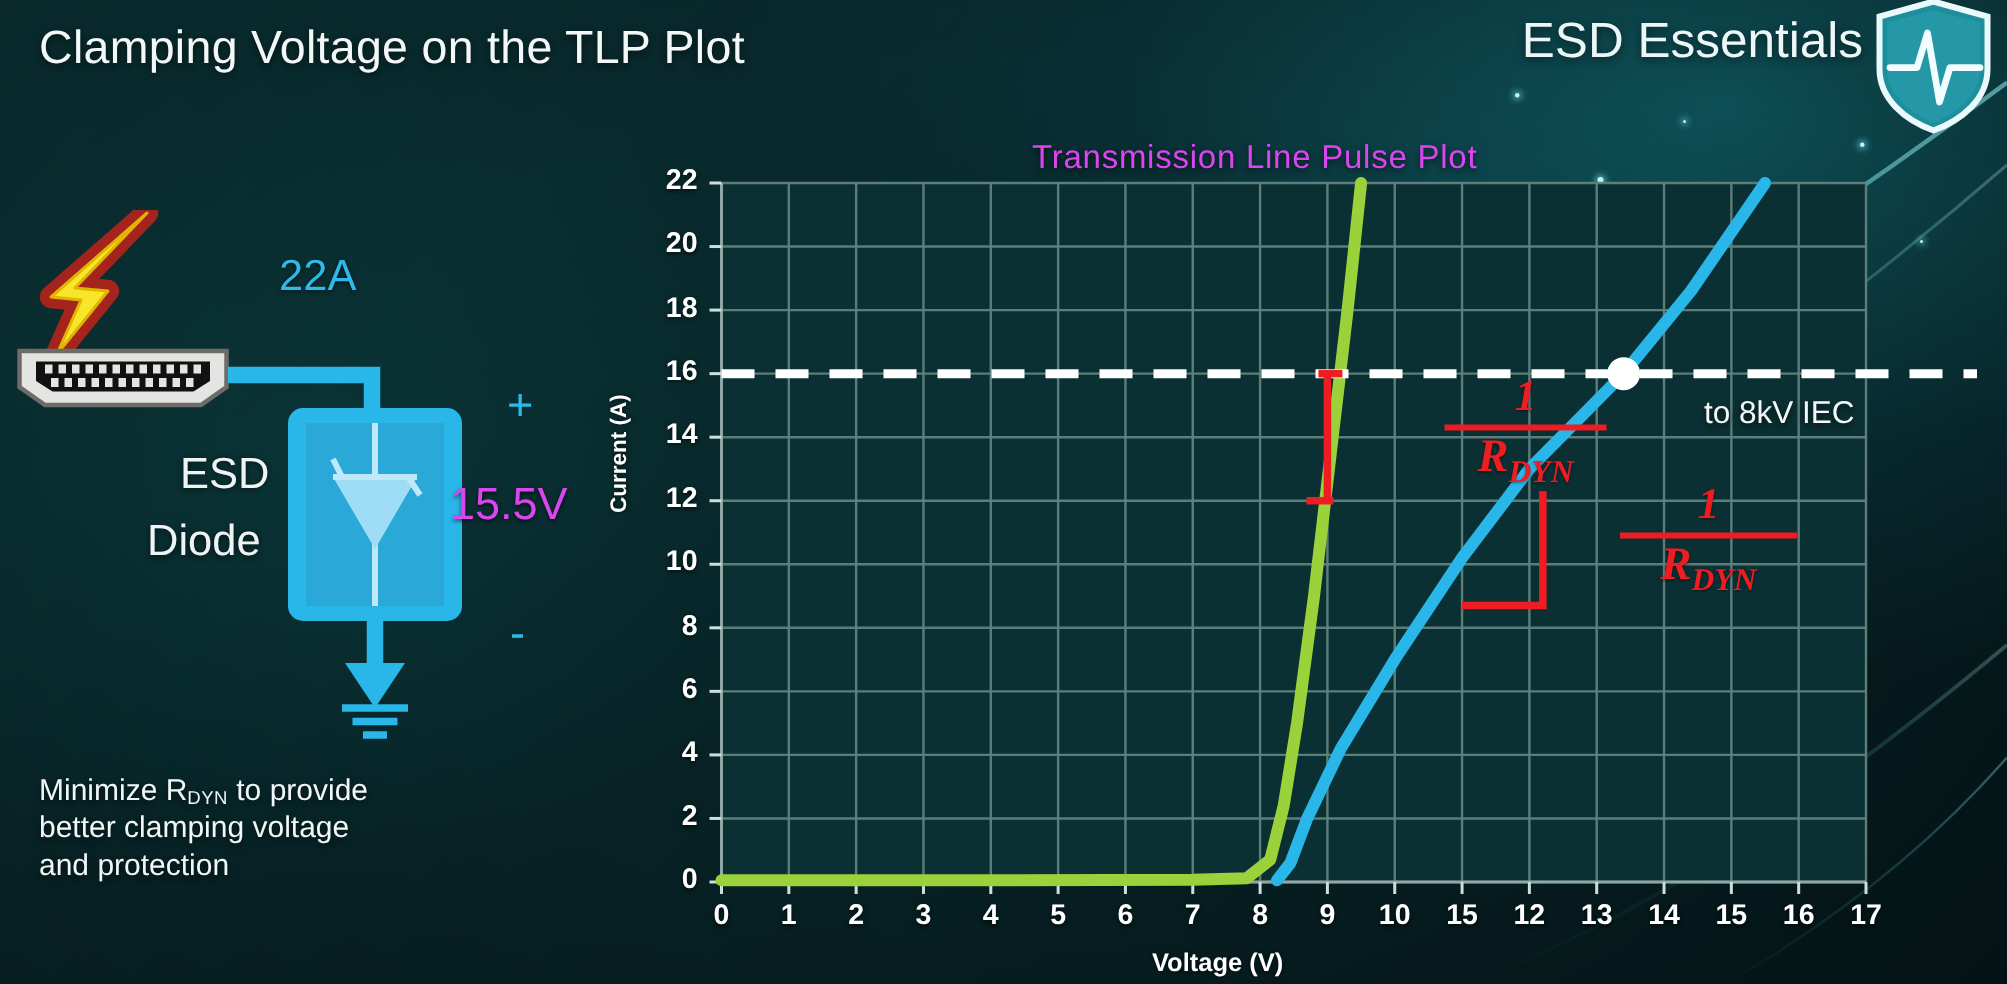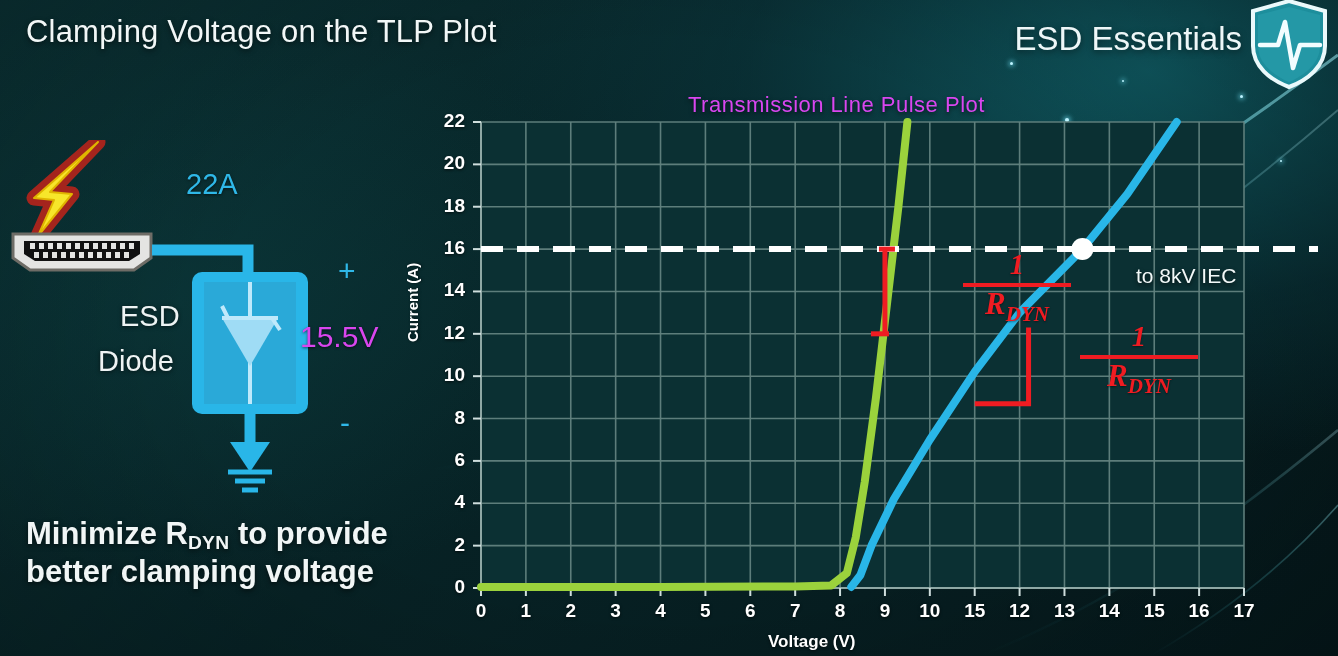--- a/index.html
+++ b/index.html
@@ -30,21 +30,21 @@
   
   .page-title{
     position:absolute;left:26px;top:14px;
     font-size:31px;font-weight:400;letter-spacing:.2px;
     color:#f2f7f7;text-shadow:0 2px 5px rgba(0,0,0,.55);
     white-space:nowrap;
   }
   .brand{
     position:absolute;right:96px;top:8px;
     font-size:33px;font-weight:400;color:#eef7f8;
-    text-shadow:0 2px 6px rgba(0,0,0,.5);white-space:nowrap;margin-top:12px;
+    text-shadow:0 2px 6px rgba(0,0,0,.5);white-space:nowrap;
   }
   .brand-shield{position:absolute;right:8px;top:-2px;width:82px;height:92px;}
 
   
   .diagram{position:absolute;left:0;top:140px;width:420px;height:370px;}
   .bolt{position:absolute;left:20px;top:0px;width:120px;height:110px;}
   .hdmi{position:absolute;left:8px;top:88px;width:148px;height:48px;}
   .lbl-22a{
     position:absolute;left:186px;top:28px;font-size:29px;color:#2fb8e8;
     text-shadow:0 1px 3px rgba(0,0,0,.6);
@@ -54,23 +54,22 @@
     text-shadow:0 1px 3px rgba(0,0,0,.6);
   }
   .lbl-plus{position:absolute;left:338px;top:116px;font-size:30px;color:#2fb8e8;line-height:1;}
   .lbl-minus{position:absolute;left:340px;top:268px;font-size:30px;color:#2fb8e8;line-height:1;}
   .lbl-esd{position:absolute;left:120px;top:160px;font-size:29px;color:#eef4f4;text-shadow:0 1px 4px rgba(0,0,0,.6);}
   .lbl-diode{position:absolute;left:98px;top:205px;font-size:29px;color:#eef4f4;text-shadow:0 1px 4px rgba(0,0,0,.6);}
 
   
   .caption{
     position:absolute;left:26px;top:515px;width:420px;
-    font-size:31px;line-height:1.24;color:#f1f6f6;
+    font-size:20px;line-height:1.24;color:#f1f6f6;
     text-shadow:0 2px 5px rgba(0,0,0,.55);
-    font-weight:bold;
   }
   .caption sub{font-size:.62em;vertical-align:baseline;position:relative;top:.28em;letter-spacing:.3px;}
 
   
   .chart{position:absolute;left:408px;top:92px;width:910px;height:560px;}
   .chart-title{
     position:absolute;left:280px;top:0px;font-size:22px;font-weight:normal;
     color:#d946ef;text-shadow:0 2px 4px rgba(0,0,0,.6);white-space:nowrap;
     letter-spacing:.5px;
   }
@@ -208,20 +207,21 @@
     <div class="lbl-155v">15.5V</div>
     <div class="lbl-plus">+</div>
     <div class="lbl-minus">-</div>
     <div class="lbl-esd">ESD</div>
     <div class="lbl-diode">Diode</div>
   </div>
 
   <div class="caption">
     <span>Minimize R</span><span><sub>DYN</sub></span><span> to provide</span><br>
     <span>better clamping voltage</span><br>
+    <span>and protection</span>
   </div>
 
   <div class="chart">
     <div class="chart-title">Transmission Line Pulse Plot</div>
     <div class="ylabel">Current (A)</div>
     <div class="xlabel">Voltage (V)</div>
 
     <svg class="plotsvg" width="910" height="560">
       <g id="grid-g">
           <rect x="73" y="30" width="763" height="466" fill="#0b3033"></rect>

